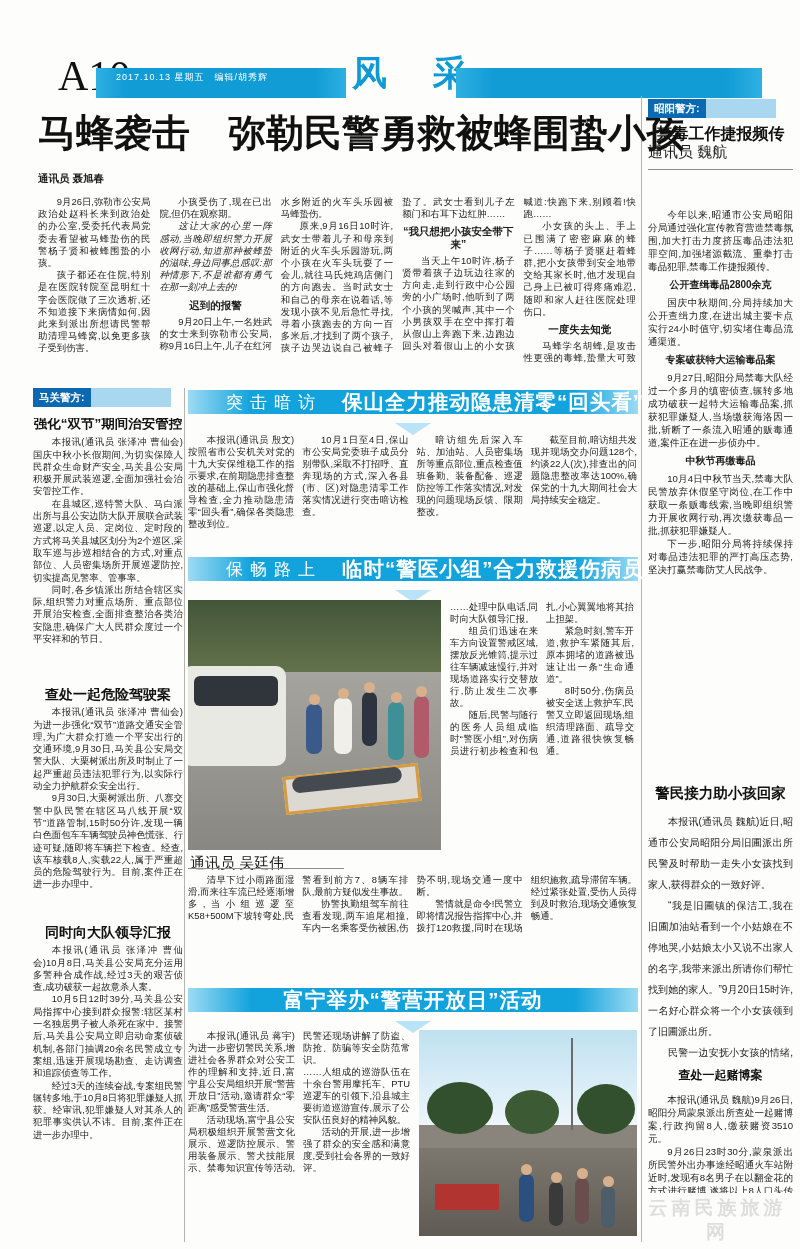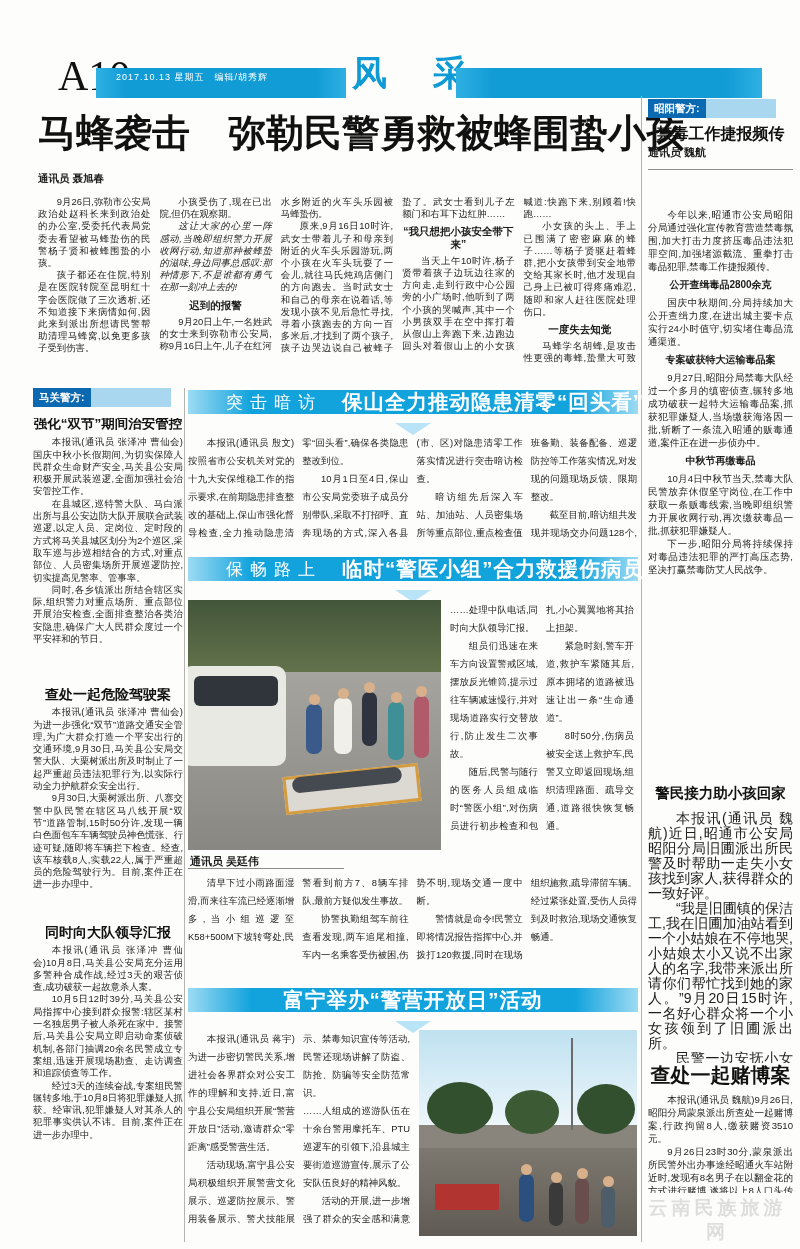--- a/index.html
+++ b/index.html
@@ -32,32 +32,32 @@
   .tagrow{position:absolute;height:19px;}
   .tagrow .dark{display:inline-block;height:19px;line-height:19px;background:#0b69b1;color:#fff;font-size:10.5px;font-weight:bold;padding:0 6px;vertical-align:top;}
   .tagrow .light{display:inline-block;height:19px;width:80px;background:#a9d7ef;vertical-align:top;}
   
   .sidecol{position:absolute;font-size:9.4px;line-height:12.3px;text-align:justify;}
   .sidecol h3{margin:0;text-align:center;font-weight:bold;color:#111;}
   .sidecol p{margin:0;text-indent:2em;}
   .sidecol h5{margin:5px 0;text-align:center;font-size:10px;}
   .abs{position:absolute;}
   .clip{overflow:hidden;}
-  .byline-sm{font-size:11px;font-weight:bold;}
+  .byline-sm{font-size:15px;font-weight:normal;}
   .hrule{position:absolute;height:1px;background:#8f8d88;}
   
   .secbar{position:absolute;left:188px;width:450px;height:24px;
     background:linear-gradient(90deg,#9ddbf3,#12a3dd 14%,#12a3dd 86%,#9ddbf3);
     display:flex;align-items:center;color:#fff;}
   .secbar .kicker{font-size:17px;letter-spacing:7px;margin-left:38px;white-space:nowrap;}
   .secbar .title{font-size:20.5px;font-weight:bold;letter-spacing:1px;margin-left:20px;white-space:nowrap;}
   .secbar.center{justify-content:center;}
   .secbar.center .title{margin-left:0;}
   .chevron{position:absolute;width:0;height:0;border-left:18px solid transparent;border-right:18px solid transparent;border-top:12px solid #b9e3f6;}
-  .secbody{position:absolute;font-size:9.4px;line-height:18px;text-align:justify;overflow:hidden;}
+  .secbody{position:absolute;font-size:9.4px;line-height:12px;text-align:justify;overflow:hidden;}
   .secbody p{margin:0;text-indent:2em;}
   .cols4{column-count:4;column-gap:8px;}
   .cols2{column-count:2;column-gap:8px;}
   
   .photo{position:absolute;overflow:hidden;background:#8d9089;}
   .ph-foliage{position:absolute;left:0;top:0;width:100%;height:72px;background:linear-gradient(#44563a,#62724b);}
   .ph-road{position:absolute;left:0;top:72px;width:100%;height:180px;background:linear-gradient(#a5a49e,#888782);}
   .ph-suv{position:absolute;left:-6px;top:66px;width:104px;height:100px;background:#e9e9e4;border-radius:10px;}
   .ph-suv .win{position:absolute;left:12px;top:10px;width:84px;height:30px;background:#2f353b;border-radius:6px;}
   .person{position:absolute;border-radius:7px;}
@@ -148,27 +148,27 @@
       <p>国庆中秋期间,分局持续加大公开查缉力度,在进出城主要卡点实行24小时值守,切实堵住毒品流通渠道。</p>
       <h5>专案破获特大运输毒品案</h5>
       <p>9月27日,昭阳分局禁毒大队经过一个多月的缜密侦查,辗转多地成功破获一起特大运输毒品案,抓获犯罪嫌疑人,当场缴获海洛因一批,斩断了一条流入昭通的贩毒通道,案件正在进一步侦办中。</p>
       <h5>中秋节再缴毒品</h5>
       <p>10月4日中秋节当天,禁毒大队民警放弃休假坚守岗位,在工作中获取一条贩毒线索,当晚即组织警力开展收网行动,再次缴获毒品一批,抓获犯罪嫌疑人。</p>
       <p>下一步,昭阳分局将持续保持对毒品违法犯罪的严打高压态势,坚决打赢禁毒防艾人民战争。</p>
     </div>
     <div class="abs" style="left:0;top:688px;width:145px;">
       <h3 style="font-size:14.5px;">警民接力助小孩回家</h3>
     </div>
-    <div class="abs clip" style="left:0;top:712px;width:145px;height:252px;font-size:14px;line-height:15px;">
+    <div class="abs clip" style="left:0;top:712px;width:145px;height:252px;font-size:10px;line-height:21px;">
       <p>本报讯(通讯员 魏航)近日,昭通市公安局昭阳分局旧圃派出所民警及时帮助一走失小女孩找到家人,获得群众的一致好评。</p>
       <p>“我是旧圃镇的保洁工,我在旧圃加油站看到一个小姑娘在不停地哭,小姑娘太小又说不出家人的名字,我带来派出所请你们帮忙找到她的家人。”9月20日15时许,一名好心群众将一个小女孩领到了旧圃派出所。</p>
       <p>民警一边安抚小女孩的情绪,一边多方打听其家人的下落,110指挥中心也同步发布了寻人信息。经过警民接力,最终帮助小女孩找到了家人,其家人对民警和热心群众连声道谢。</p>
     </div>
     <div class="abs" style="left:0;top:970px;width:145px;">
-      <h3 style="font-size:20px;">查处一起赌博案</h3>
+      <h3 style="font-size:12px;">查处一起赌博案</h3>
     </div>
     <div class="abs clip" style="left:0;top:994px;width:145px;height:100px;font-size:9.6px;line-height:13px;">
       <p>本报讯(通讯员 魏航)9月26日,昭阳分局蒙泉派出所查处一起赌博案,行政拘留8人,缴获赌资3510元。</p>
       <p>9月26日23时30分,蒙泉派出所民警外出办事途经昭通火车站附近时,发现有8名男子在以翻金花的方式进行赌博,遂将以上8人口头传唤至蒙泉派出所接受调查。经查,周……</p>
     </div>
   </div>
 
   <div class="secbar" style="top:390px;">
     <span class="kicker">突击暗访</span>
     <span class="title">保山全力推动隐患清零“回头看”</span>

